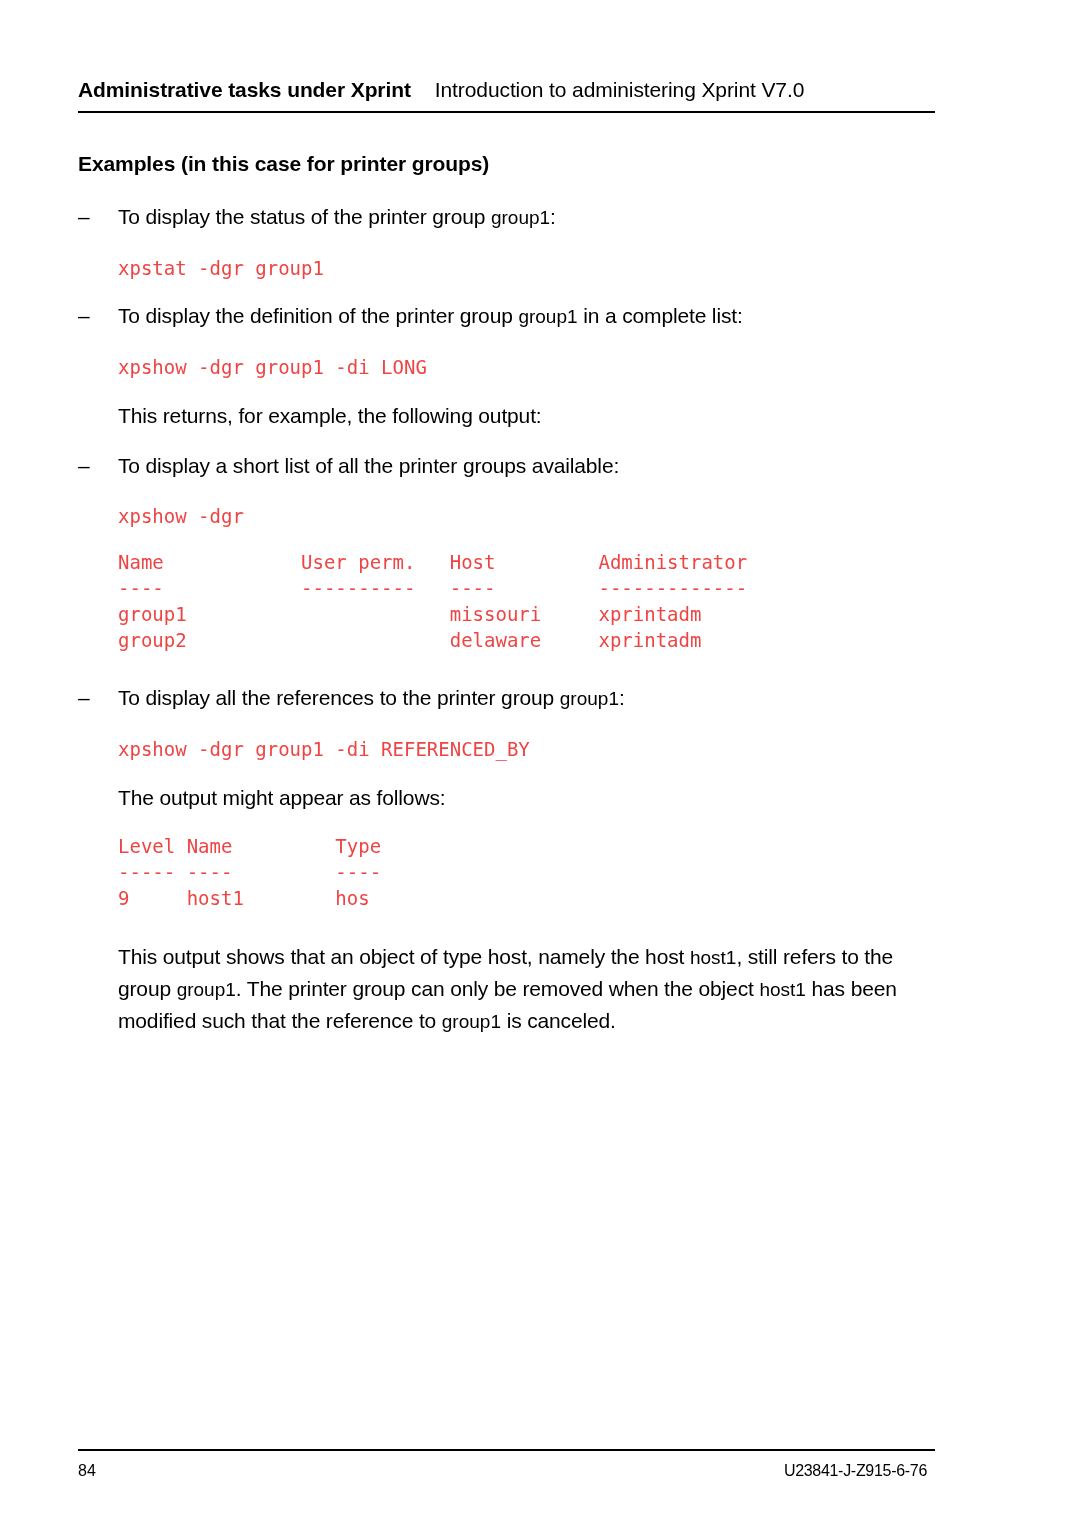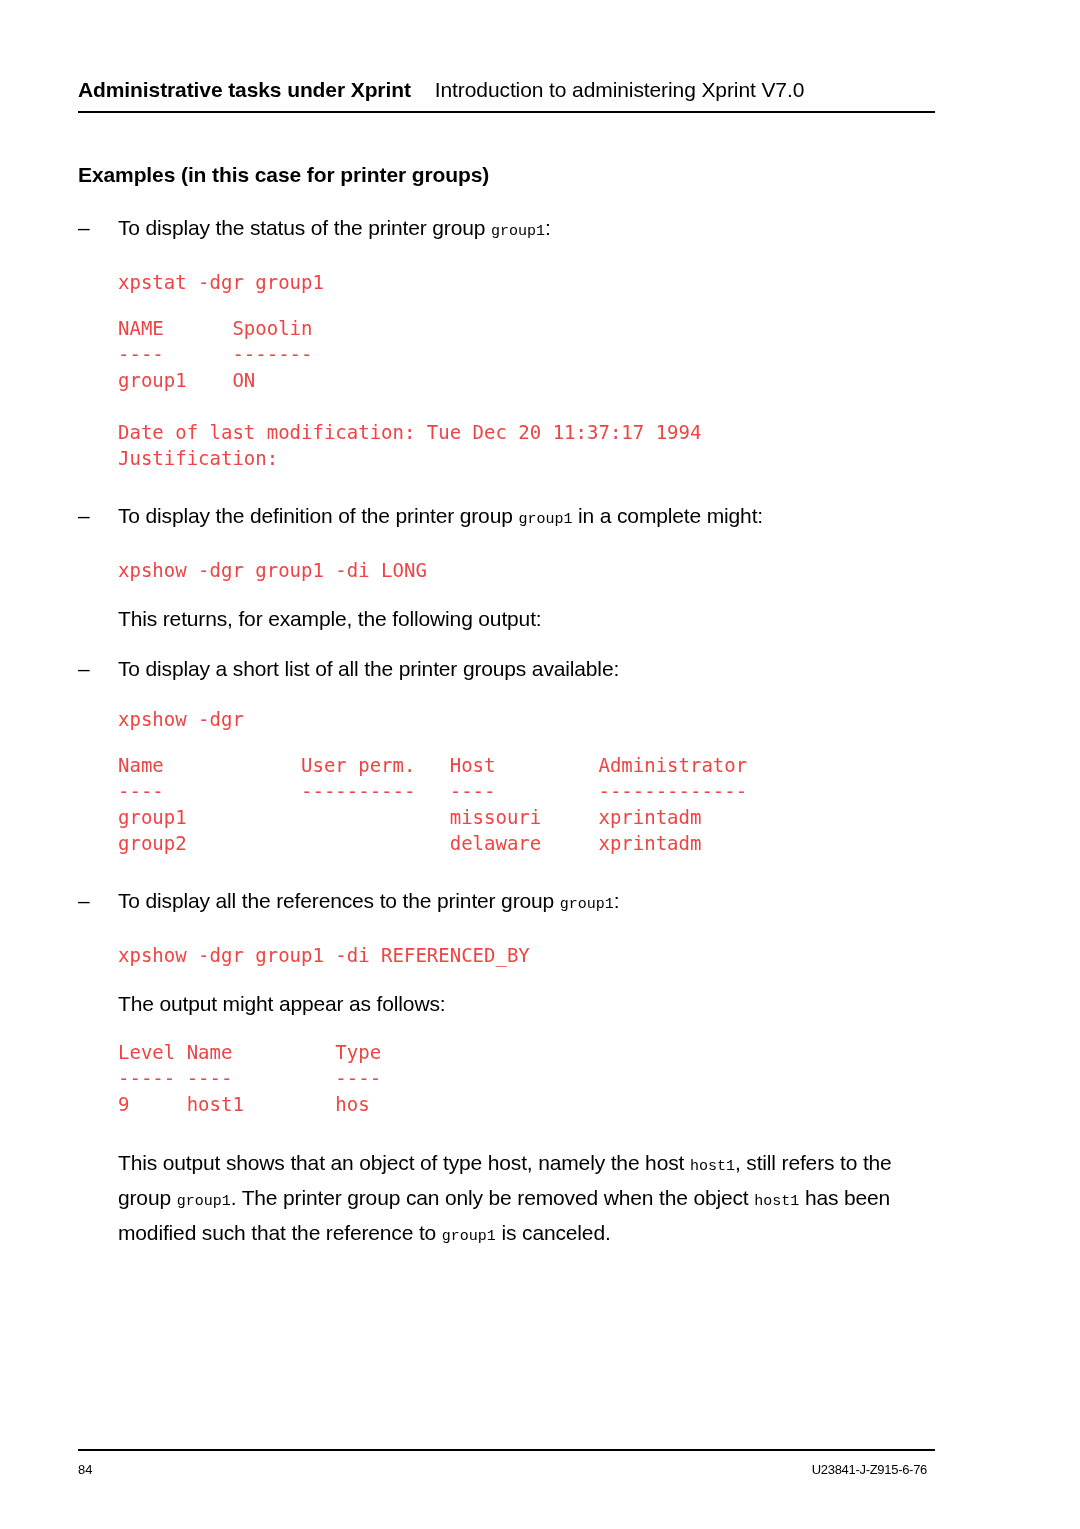--- a/index.html
+++ b/index.html
@@ -58,21 +58,21 @@
   .content {
     position: absolute;
     left: 78px;
     top: 152px;
     width: 870px;
   }
 
   h2.section-title {
     font-size: 21px;
     font-weight: bold;
-    margin: 11px 0 26px 0;
+    margin: 0 0 26px 0;
     letter-spacing: -0.1px;
   }
 
   .bullet {
     position: relative;
     padding-left: 40px;
     font-size: 21px;
     line-height: 30px;
     margin: 0 0 22px 0;
     letter-spacing: -0.15px;
@@ -86,22 +86,22 @@
 
   .para {
     padding-left: 40px;
     font-size: 21px;
     line-height: 31px;
     margin: 0 0 22px 0;
     letter-spacing: -0.15px;
   }
   .para-tight { margin-bottom: 20px; }
   .inline-code {
-    font-family: Liberation Mono, monospace;
-    font-size: 15px;
+    font-family: Liberation Sans, sans-serif;
+    font-size: 19px;
     font-weight: normal;
     letter-spacing: 0;
   }
 
   pre.codeblock {
     font-family: "DejaVu Sans Mono", monospace;
     font-size: 19px;
     line-height: 26px;
     margin: 0 0 24px 0;
     padding-left: 40px;
@@ -121,21 +121,21 @@
     height: 2px;
     background: #000;
   }
   .footer {
     position: absolute;
     left: 78px;
     top: 1462px;
     width: 857px;
     display: flex;
     align-items: baseline;
-    font-size: 13px;
+    font-size: 16px;
   }
   .foot-page { font-weight: normal; }
   .foot-doc {
     margin-left: auto;
     margin-right: 8px;
     font-weight: normal;
     letter-spacing: -0.3px;
   }
 </style>
 </head>
@@ -152,29 +152,23 @@
   <div class="content">
 
     <h2 class="section-title">Examples (in this case for printer groups)</h2>
 
     <p class="bullet">
       <span class="dash">–</span><span>To display the status of the printer group </span><span class="inline-code">group1</span><span>:</span>
     </p>
 
     <pre class="codeblock gap-sm">xpstat -dgr group1</pre>
 
-    <pre class="codeblock gap-lg">NAME      Spoolin
-----      -------
-group1    ON
-
-Date of last modification: Tue Dec 20 11:37:17 1994
-Justification:</pre>
-
-    <p class="bullet">
-      <span class="dash">–</span><span>To display the definition of the printer group </span><span class="inline-code">group1</span><span> in a complete might:</span>
+
+    <p class="bullet">
+      <span class="dash">–</span><span>To display the definition of the printer group </span><span class="inline-code">group1</span><span> in a complete list:</span>
     </p>
 
     <pre class="codeblock gap-sm">xpshow -dgr group1 -di LONG</pre>
 
     <p class="para para-tight">This returns, for example, the following output:</p>
 
 
     <p class="bullet">
       <span class="dash">–</span><span>To display a short list of all the printer groups available:</span>
     </p>

